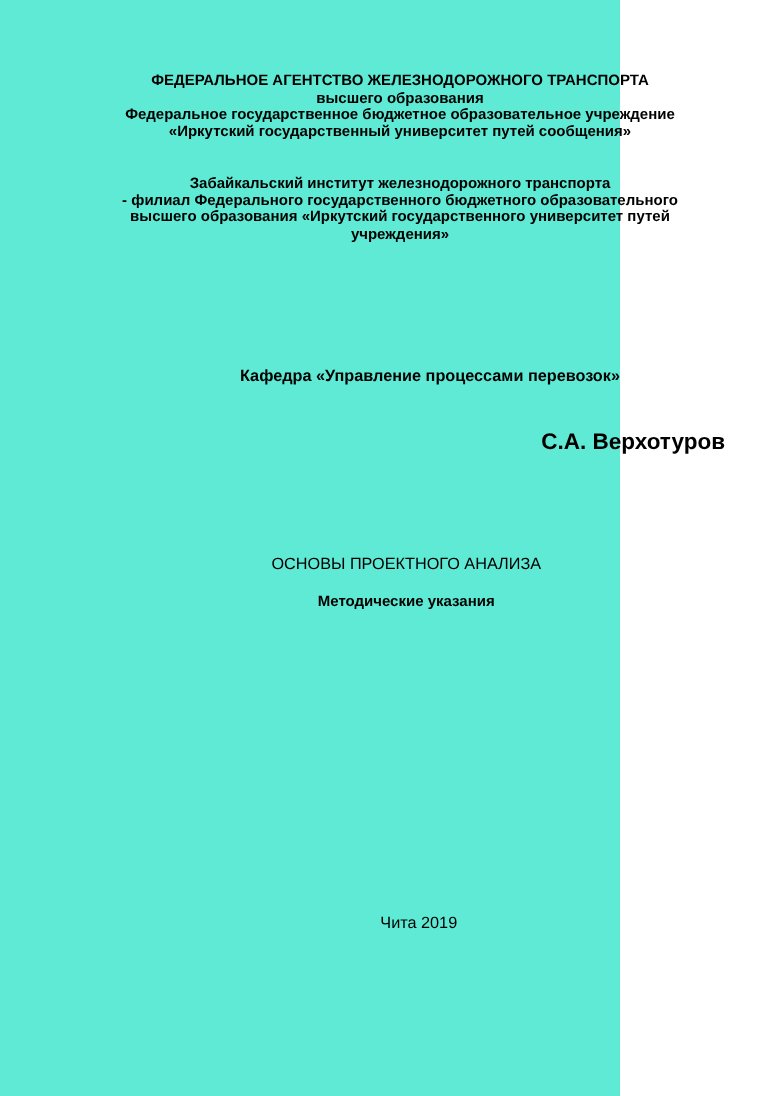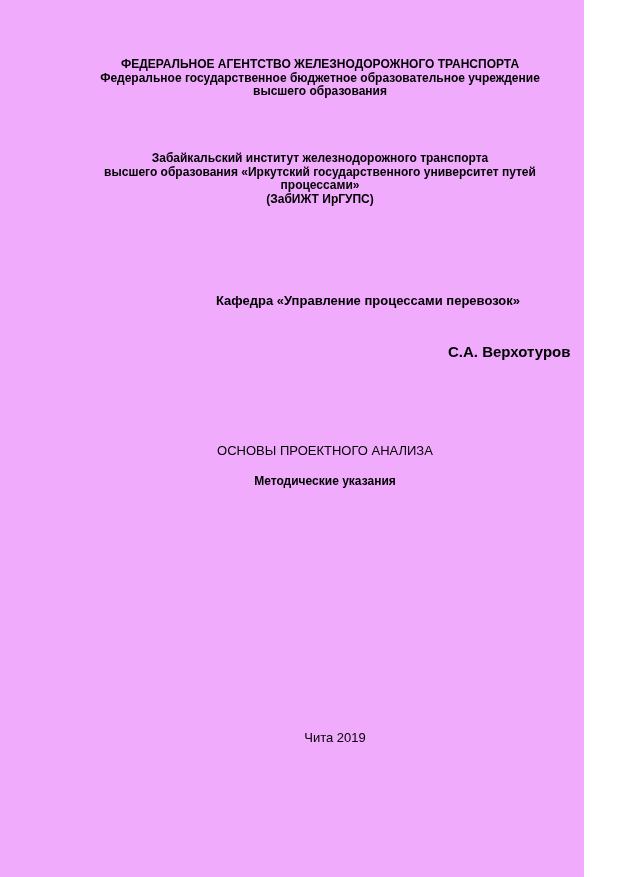--- a/index.html
+++ b/index.html
@@ -11,50 +11,50 @@
       width: 620px;
       height: 877px;
       position: relative;
       overflow: hidden;
       font-family: "Liberation Sans", "DejaVu Sans", sans-serif;
       color: #000000;
     }
     .page {
       position: absolute;
       left: 0; top: 0;
-      width: 584px;
+      width: 496px;
       height: 877px;
-      background: #f0abfc;
+      background: #5eead4;
       text-decoration: underline;
     }
     .block {
       position: absolute;
       left: 60px;
       width: 520px;
       text-align: center;
       font-size: 12px;
       line-height: 13.5px;
       font-weight: bold;
     }
     .block .line { display: block; white-space: nowrap; }
     .header1 { top: 58px; }
-    .header2 { top: 140px; margin-top: 12px; }
+    .header2 { top: 140px; }
     .dept {
       position: absolute;
       top: 293px;
-      left: 216px;
+      left: 192px;
       font-size: 13px;
       font-weight: bold;
       white-space: nowrap;
     }
     .author {
       position: absolute;
       top: 343px;
-      left: 448px;
-      font-size: 15px;
+      left: 433px;
+      font-size: 18px;
       font-weight: bold;
       white-space: nowrap;
     }
     .title {
       position: absolute;
       top: 443px;
       left: 0;
       width: 650px;
       text-align: center;
       font-size: 13px;
@@ -82,29 +82,30 @@
       white-space: nowrap;
     }
   </style>
 </head>
 <body>
 
 <div class="page">
 
   <div class="block header1">
     <span class="line">ФЕДЕРАЛЬНОЕ АГЕНТСТВО ЖЕЛЕЗНОДОРОЖНОГО ТРАНСПОРТА</span>
+    <span class="line">высшего образования</span>
     <span class="line">Федеральное государственное бюджетное образовательное учреждение</span>
-    <span class="line">высшего образования</span>
+    <span class="line">«Иркутский государственный университет путей сообщения»</span>
   </div>
 
   <div class="block header2">
     <span class="line">Забайкальский институт железнодорожного транспорта</span>
+    <span class="line">- филиал Федерального государственного бюджетного образовательного</span>
     <span class="line">высшего образования «Иркутский государственного университет путей</span>
-    <span class="line">процессами»</span>
-    <span class="line">(ЗабИЖТ ИрГУПС)</span>
+    <span class="line">учреждения»</span>
   </div>
 
   <div class="dept">Кафедра «Управление процессами перевозок»</div>
 
   <div class="author">С.А. Верхотуров</div>
 
   <div class="title">ОСНОВЫ ПРОЕКТНОГО АНАЛИЗА</div>
 
   <div class="subtitle">Методические указания</div>
 

